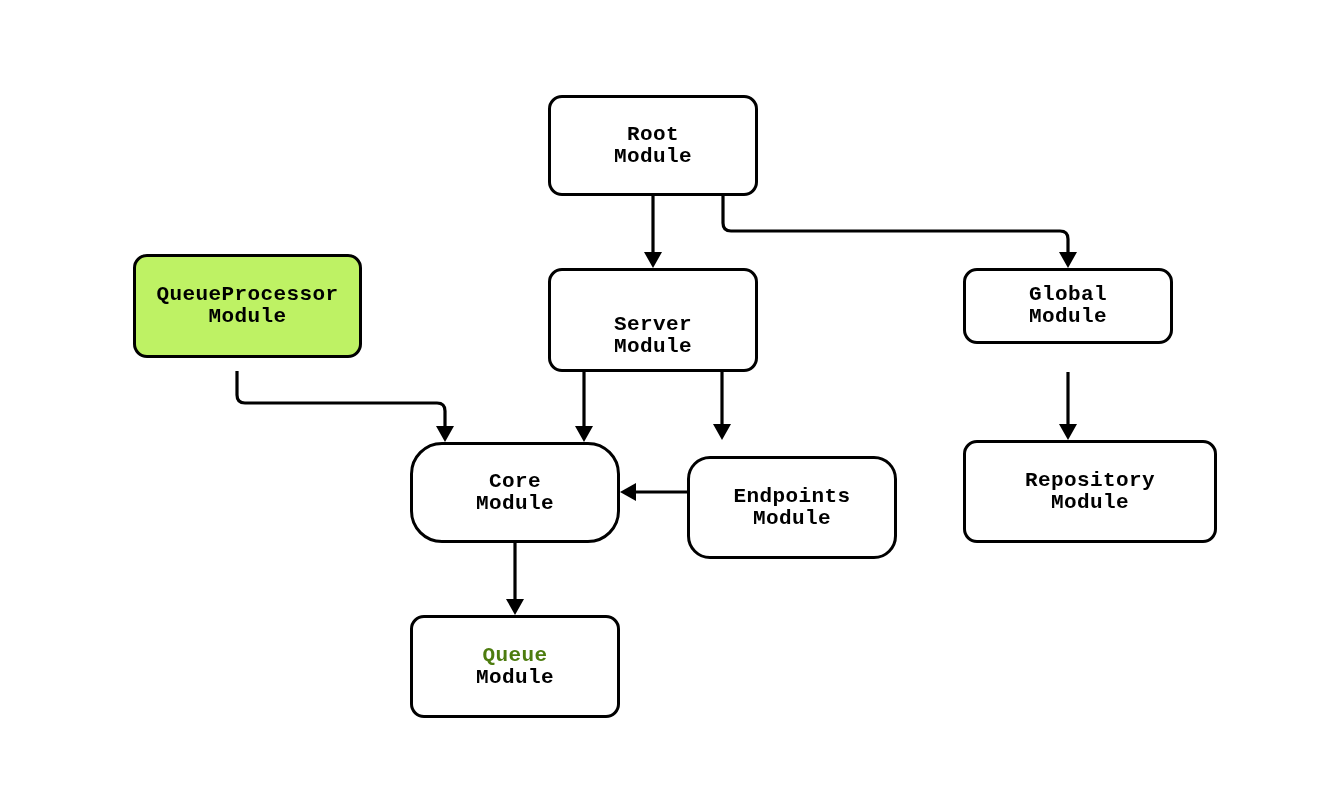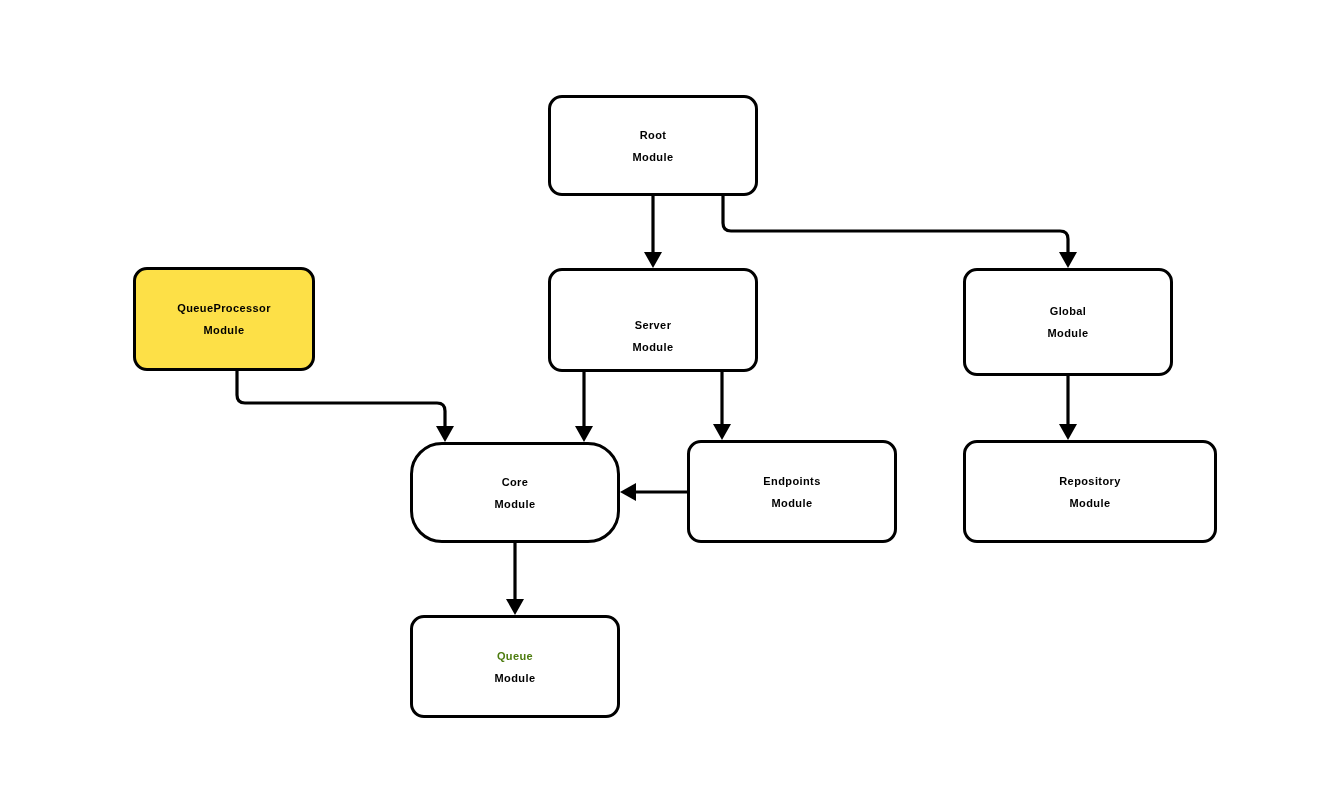--- a/index.html
+++ b/index.html
@@ -30,22 +30,22 @@
     background: #ffffff;
     border: 3px solid #000000;
     border-radius: 14px;
     display: flex;
     flex-direction: column;
     align-items: center;
     justify-content: center;
     z-index: 2;
   }
   .node-line {
-    font-family: Liberation Sans, sans-serif;
-    font-size: 11px;
+    font-family: Liberation Mono, monospace;
+    font-size: 21px;
     font-weight: 700;
     line-height: 22px;
     color: #000000;
     letter-spacing: 0.4px;
     white-space: nowrap;
     text-align: right;
   }
 </style>
 </head>
 <body>
@@ -85,37 +85,37 @@
         <path d="M 1068,372 L 1068,428" fill="none" stroke="#000000" stroke-width="3.2" stroke-linecap="butt" stroke-linejoin="round"></path>
         <polygon points="1068,440 1059,424 1077,424" fill="#000000"></polygon>
       </g>
     </svg>
 
   <div id="node-layer">
       <div class="node" style="left: 548px; top: 95px; width: 210px; height: 101px; border-color: rgb(0, 0, 0); background: rgb(255, 255, 255);">
         <div class="node-line" style="color: rgb(0, 0, 0);">Root</div>
         <div class="node-line" style="color: rgb(0, 0, 0);">Module</div>
       </div>
-      <div class="node" style="left: 133px; top: 267px; width: 182px; height: 104px; border-color: rgb(0, 0, 0); background: #fde047;">
+      <div class="node" style="left: 133px; top: 254px; width: 229px; height: 104px; border-color: rgb(0, 0, 0); background: #bef264;">
         <div class="node-line" style="color: rgb(0, 0, 0);">QueueProcessor</div>
         <div class="node-line" style="color: rgb(0, 0, 0);">Module</div>
       </div>
       <div class="node" style="left: 548px; top: 268px; width: 210px; height: 104px; border-color: rgb(0, 0, 0); background: rgb(255, 255, 255);">
         <div class="node-line" style="color: rgb(0, 0, 0); margin-top: 32px;">Server</div>
         <div class="node-line" style="color: rgb(0, 0, 0);">Module</div>
       </div>
-      <div class="node" style="left: 963px; top: 268px; width: 210px; height: 108px; border-color: rgb(0, 0, 0); background: rgb(255, 255, 255);">
+      <div class="node" style="left: 963px; top: 268px; width: 210px; height: 76px; border-color: rgb(0, 0, 0); background: rgb(255, 255, 255);">
         <div class="node-line" style="color: rgb(0, 0, 0);">Global</div>
         <div class="node-line" style="color: rgb(0, 0, 0);">Module</div>
       </div>
       <div class="node" style="left: 410px; top: 442px; width: 210px; height: 101px; border-color: rgb(0, 0, 0); background: rgb(255, 255, 255); border-radius: 32px;">
         <div class="node-line" style="color: rgb(0, 0, 0);">Core</div>
         <div class="node-line" style="color: rgb(0, 0, 0);">Module</div>
       </div>
-      <div class="node" style="left: 687px; top: 440px; width: 210px; height: 103px; border-color: rgb(0, 0, 0); background: rgb(255, 255, 255);">
+      <div class="node" style="left: 687px; top: 456px; width: 210px; height: 103px; border-color: rgb(0, 0, 0); background: rgb(255, 255, 255); border-radius: 23px;">
         <div class="node-line" style="color: rgb(0, 0, 0);">Endpoints</div>
         <div class="node-line" style="color: rgb(0, 0, 0);">Module</div>
       </div>
       <div class="node" style="left: 963px; top: 440px; width: 254px; height: 103px; border-color: rgb(0, 0, 0); background: rgb(255, 255, 255);">
         <div class="node-line" style="color: rgb(0, 0, 0);">Repository</div>
         <div class="node-line" style="color: rgb(0, 0, 0);">Module</div>
       </div>
       <div class="node" style="left: 410px; top: 615px; width: 210px; height: 103px; border-color: rgb(0, 0, 0); background: rgb(255, 255, 255);">
         <div class="node-line" style="color: #4d7c0f;">Queue</div>
         <div class="node-line" style="color: rgb(0, 0, 0);">Module</div>

